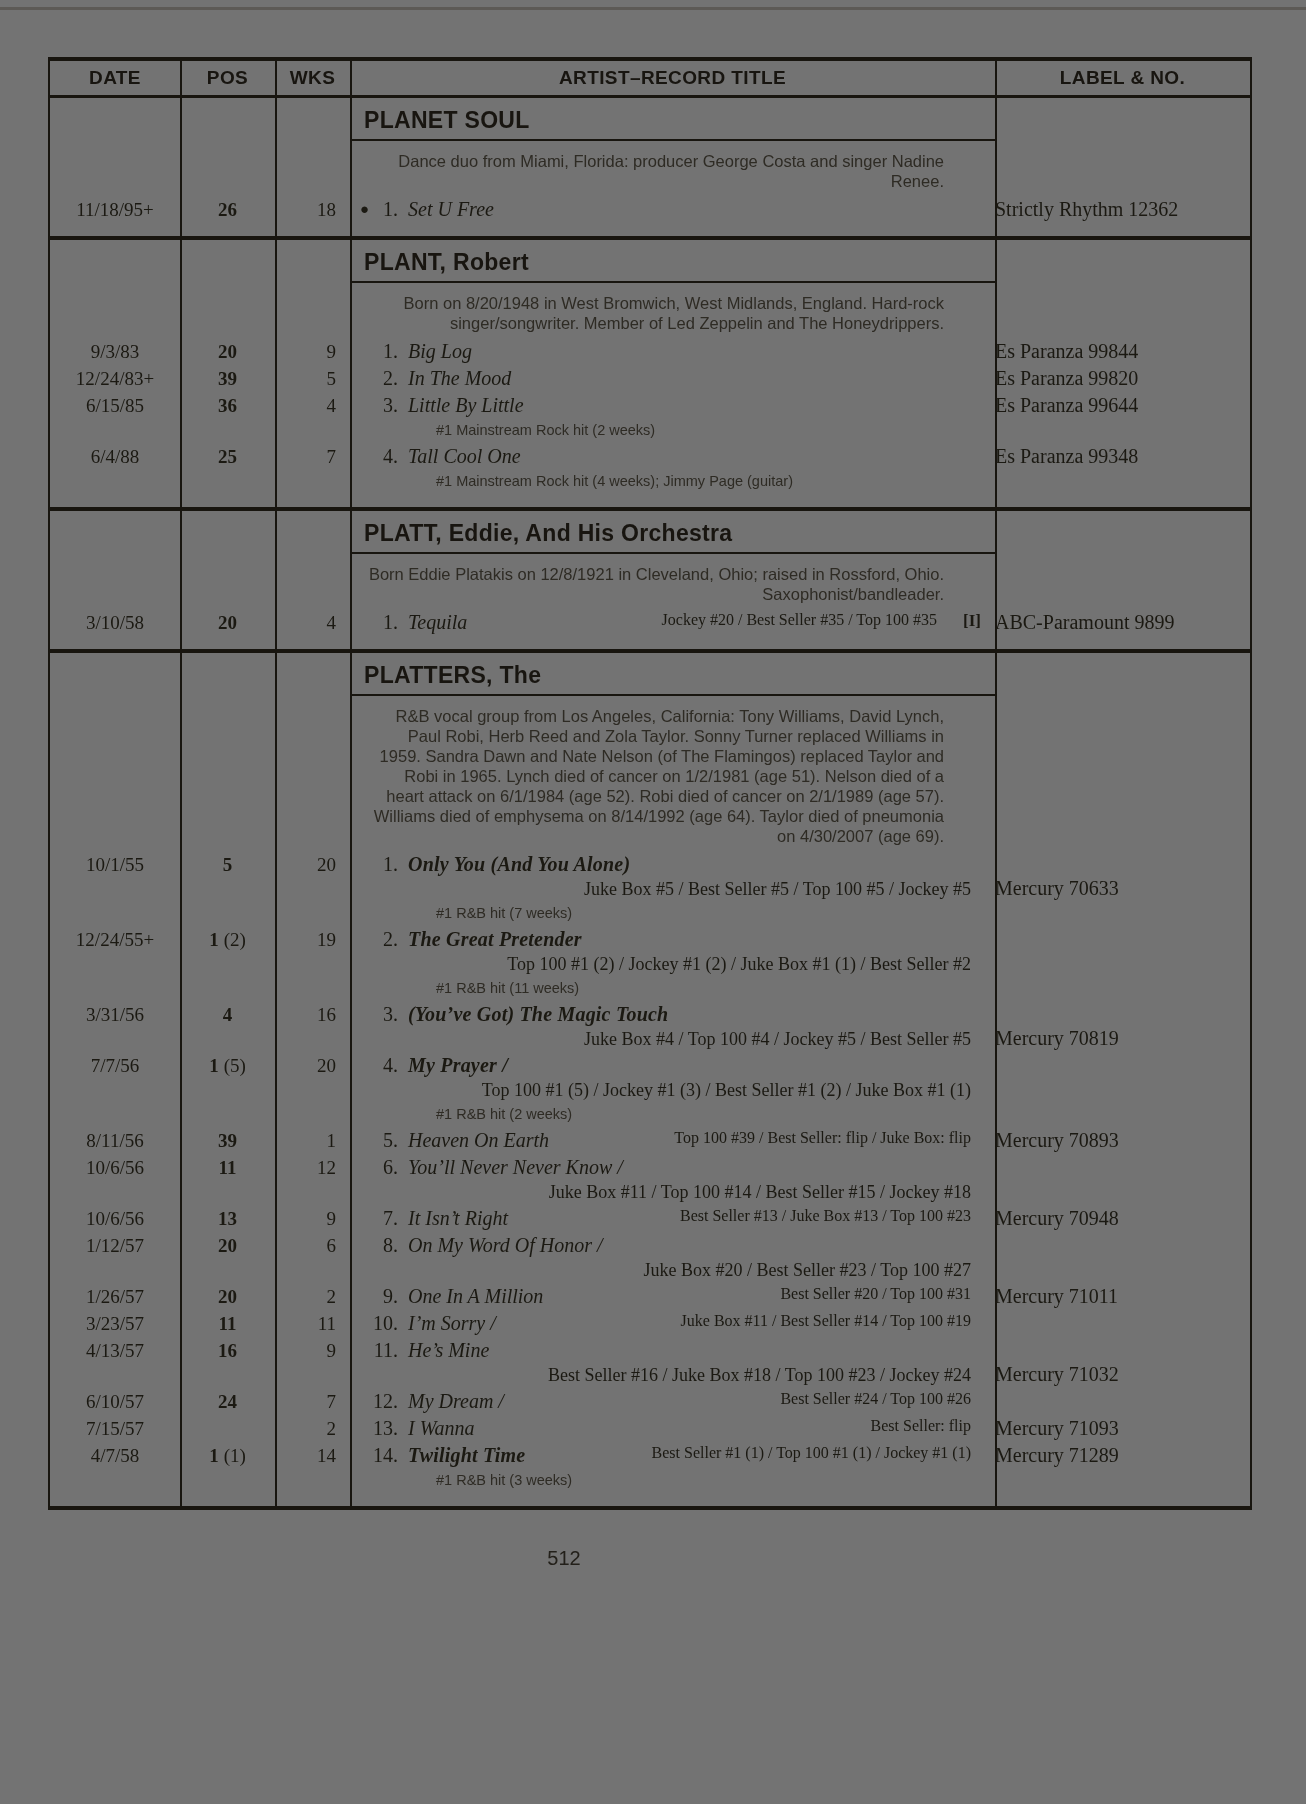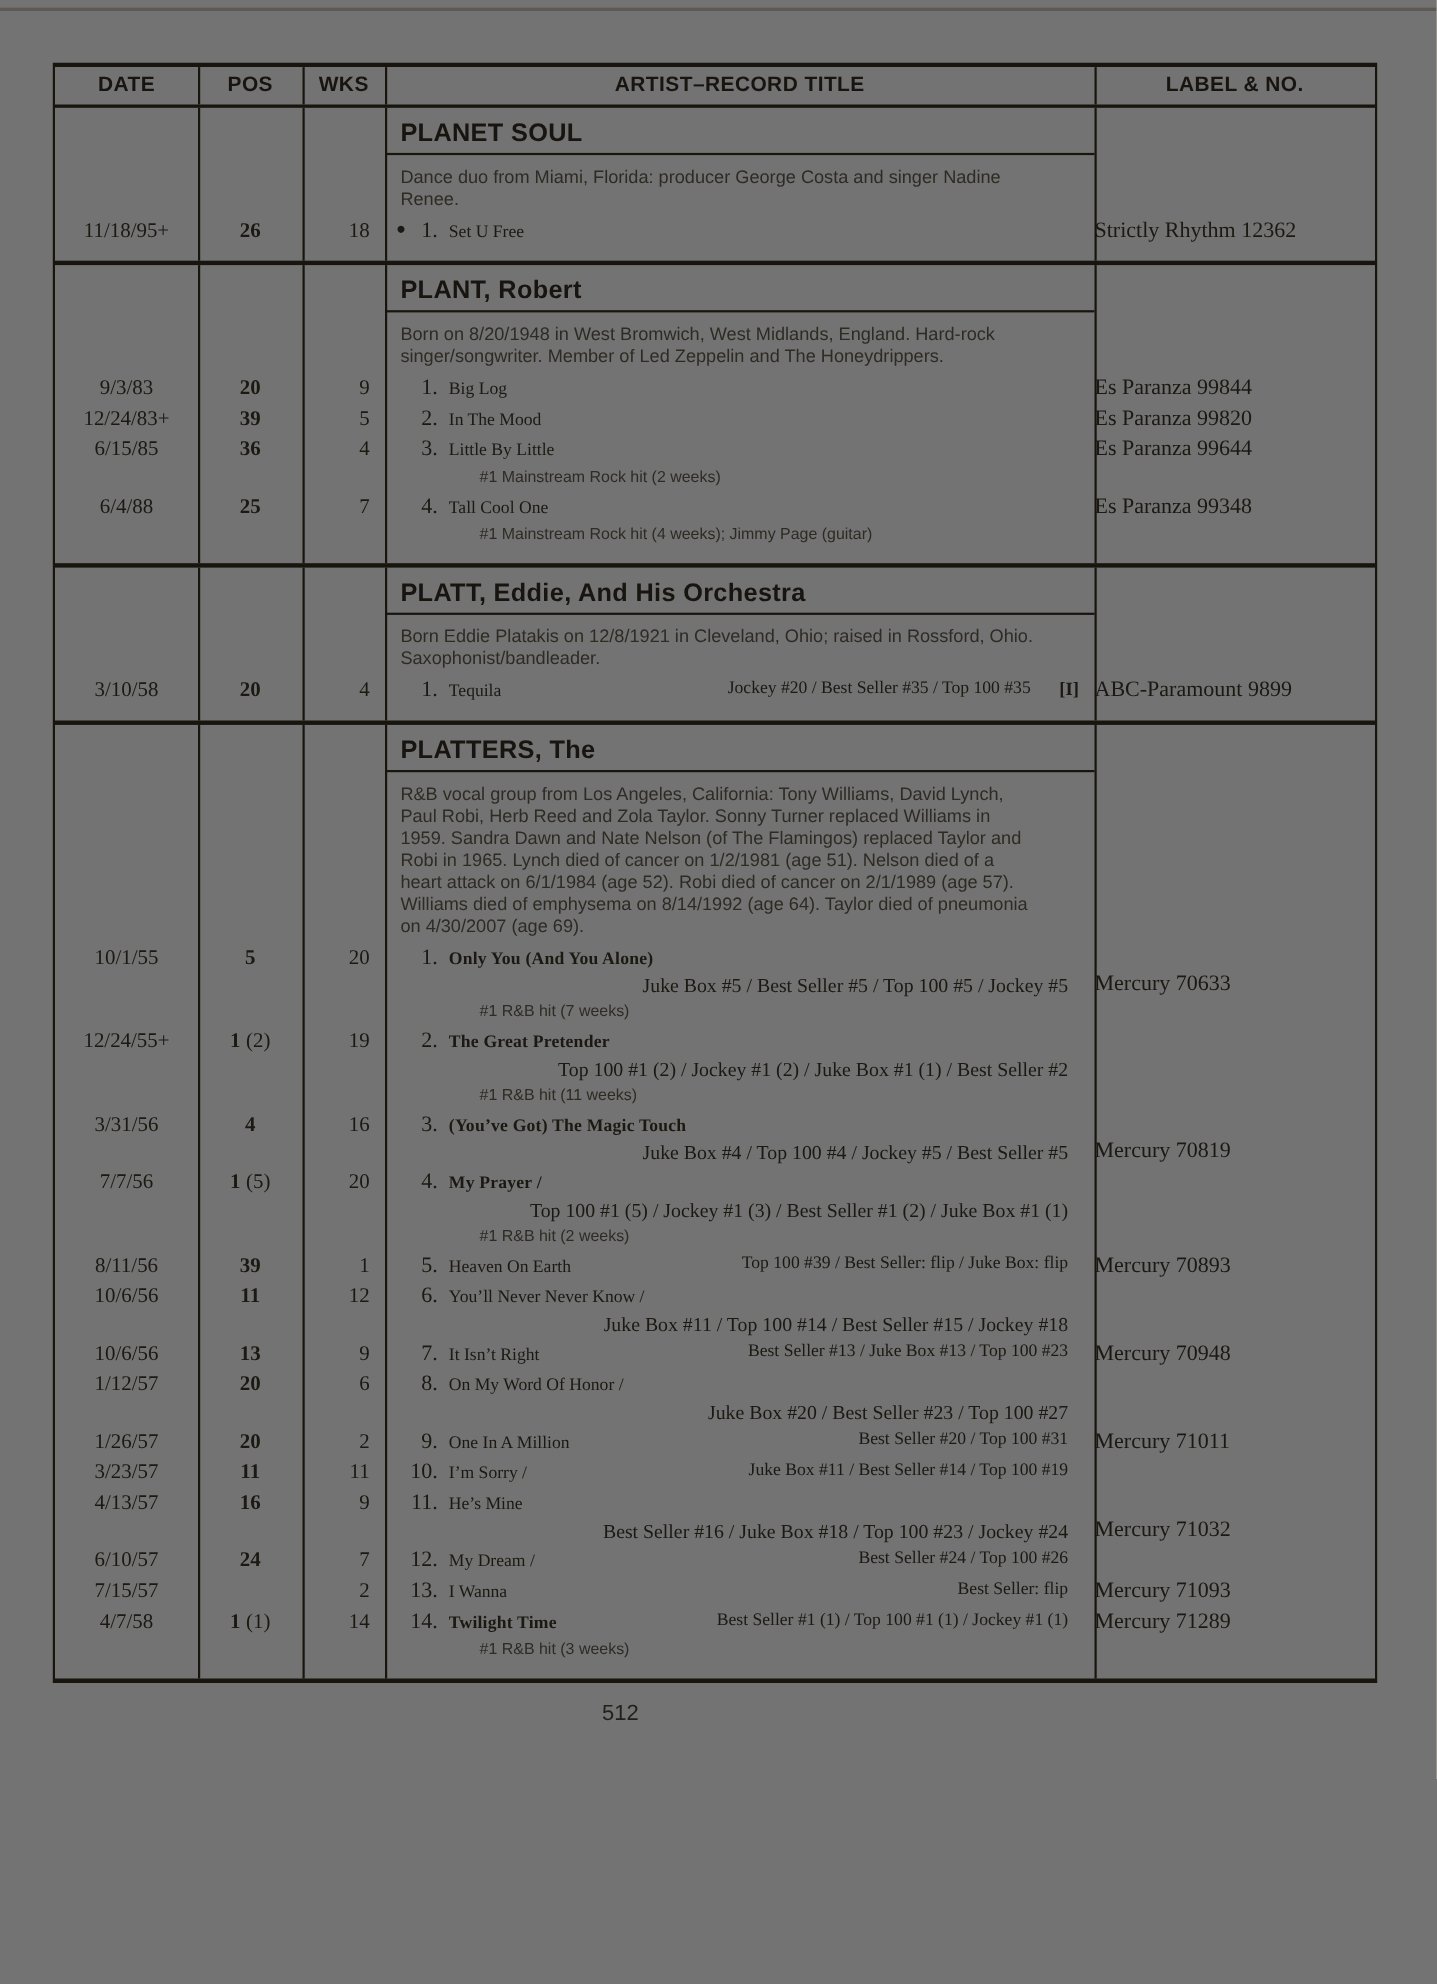--- a/index.html
+++ b/index.html
@@ -39,34 +39,34 @@
     margin-left:300px; width:645px; box-sizing:border-box;
     border-bottom:2px solid #18150f; padding:9px 0 5px 14px;
   }
   .artist-name {
     font-family:"Liberation Sans", sans-serif; font-weight:bold;
     font-size:23px; letter-spacing:.3px; color:#181510;
   }
   .bio {
     margin:10px 0 6px 314px; width:580px;
     font-family:"Liberation Sans", sans-serif;
-    font-size:16.5px; line-height:20px; color:#2e2b24;
+    font-size:16.5px; line-height:20px; color:#2e2b24;text-align:right;
   }
   .entries { margin-top:4px; }
   .entry { display:grid; grid-template-columns:130px 95px 75px 645px 255px; margin:2px 0; }
   .c { font-size:19px; line-height:25px; }
   .c.date { text-align:center; }
   .c.pos  { text-align:center; font-weight:bold; }
   .pos-weeks { font-weight:normal; margin-left:5px; }
   .c.wks  { text-align:right; padding-right:14px; box-sizing:border-box; }
   .c.artist { padding-left:2px; }
   .line1 { position:relative; line-height:25px; }
   .bullet { position:absolute; left:8px; top:0; font-size:15px; }
   .num { display:inline-block; width:46px; text-align:right; margin-right:10px; font-size:20px; }
-  .title { font-size:16px; }
+  .title { font-size:20px;font-style:italic; }
   .title.b { font-weight:bold; letter-spacing:.2px; }
   .ichart { position:absolute; right:24px; bottom:3px; font-size:16px; white-space:nowrap; }
   .ichart.shifted { right:58px;margin-left:42px; }
   .tagmark { position:absolute; right:14px; bottom:2px; font-weight:bold; font-size:17px; }
   .chart2 { text-align:right; padding-right:24px; font-size:18px; line-height:24px; white-space:nowrap; }
   .note {
     padding-left:84px; font-family:"Liberation Sans", sans-serif;
     font-size:14.5px; line-height:24px; color:#2e2b24; white-space:nowrap;
   }
   .c.label { white-space:nowrap; font-size:20px; }

